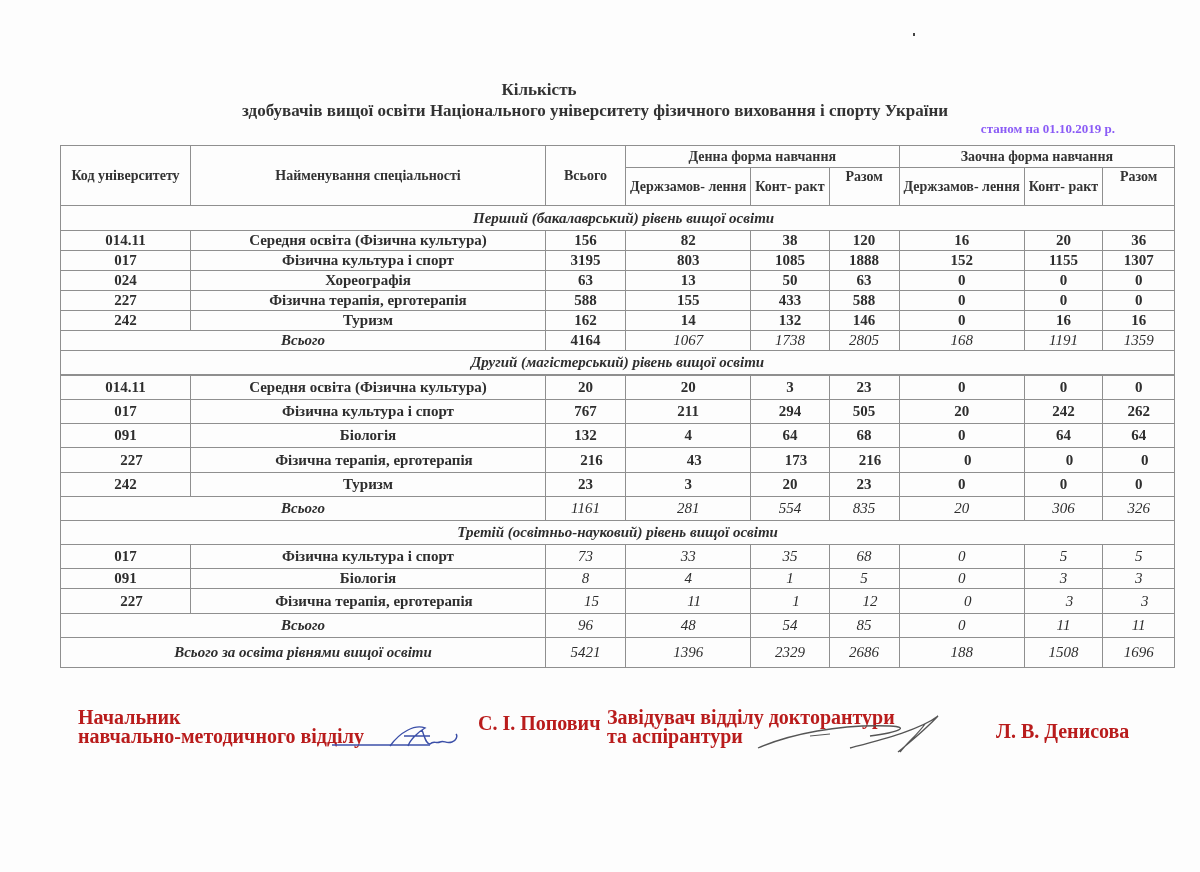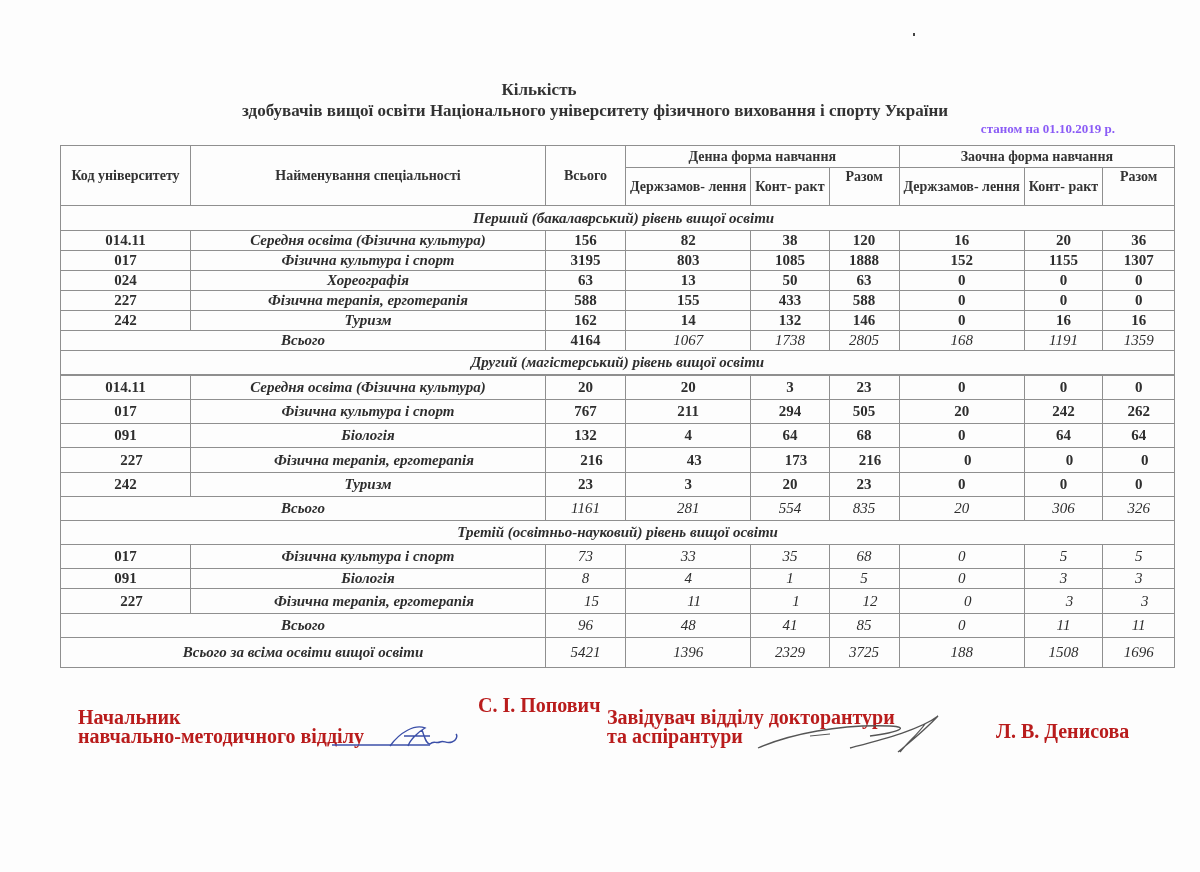--- a/index.html
+++ b/index.html
@@ -14,21 +14,21 @@
   table.main {
     position:absolute; left:60px; top:145px; border-collapse:collapse; table-layout:fixed;
     font-size:15px; font-weight:bold; color:#2e2e2e;
   }
   table.main td, table.main th {
     border:1px solid #8f8f8f; padding:0 4px; text-align:center; vertical-align:middle;
     overflow:hidden; white-space:nowrap; line-height:17px;
   }
   table.main th { font-weight:bold; font-size:14px; color:#333; }
   th.wrap { white-space:normal; line-height:17px; }
-  td.name { text-align:left; padding-left:8px;font-style:italic; }
+  td.name { text-align:left; padding-left:8px; }
   td.section { font-style:italic; text-align:center; font-weight:bold; font-size:15px; padding-left:230px;}
   td.totlabel { text-align:right; font-style:italic; padding-right:6px; }
   .it { font-style:italic; font-weight:normal;margin-top:28px; }
   tr.r20 td { height:19px; }
   tr.r24 td { height:23px; }
   tr.r26 td { height:24px;padding-left:16px; }
   .sig { position:absolute; font-size:20px; font-weight:bold; color:#b91c1c; line-height:19px; }
   .mark { position:absolute; left:913px; top:33px; width:2px; height:3px; background:#444; }
 </style>
 </head>
@@ -242,49 +242,49 @@
       <td class="it">1</td>
       <td class="it">12</td>
       <td class="it">0</td>
       <td class="it">3</td>
       <td class="it">3</td>
     </tr>
     <tr class="r24">
       <td colspan="2" class="totlabel">Всього</td>
       <td class="it">96</td>
       <td class="it">48</td>
-      <td class="it">41</td>
+      <td class="it">54</td>
       <td class="it">85</td>
       <td class="it">0</td>
       <td class="it">11</td>
       <td class="it">11</td>
     </tr>
 
     <tr style="height:30px">
-      <td colspan="2" class="totlabel">Всього за всіма освіти вищої освіти</td>
+      <td colspan="2" class="totlabel">Всього за освіта рівнями вищої освіти</td>
       <td class="it">5421</td>
       <td class="it">1396</td>
       <td class="it">2329</td>
-      <td class="it">3725</td>
+      <td class="it">2686</td>
       <td class="it">188</td>
       <td class="it">1508</td>
       <td class="it">1696</td>
     </tr>
   </tbody>
 </table>
 
 <div class="sig" style="left:78px; top:708px;">
   <div>Начальник</div>
   <div>навчально-методичного  відділу</div>
 </div>
 <svg style="position:absolute; left:330px; top:722px;" width="140" height="30">
   <line x1="2" y1="23" x2="100" y2="23" stroke="#3b4fa8" stroke-width="1.6"></line>
   <path d="M60,24 C70,10 85,2 95,6 C88,10 80,18 78,24 M74,14 L100,14 M92,8 C95,16 96,22 100,22 C104,18 106,22 110,20 C114,18 116,22 122,20 C126,19 128,14 126,12" fill="none" stroke="#3b4fa8" stroke-width="1.4"></path>
 </svg>
-<div class="sig" style="left:478px; top:696px;">С. І. Попович</div>
+<div class="sig" style="left:478px; top:714px;">С. І. Попович</div>
 
 <div class="sig" style="left:607px; top:708px;">
   <div>Завідувач відділу докторантури</div>
   <div>та аспірантури</div>
 </div>
 <svg style="position:absolute; left:750px; top:712px;" width="200" height="45">
   <path d="M8,36 C40,22 90,12 140,14 C160,15 150,20 120,24 M100,36 C130,28 170,18 188,4 C175,18 160,30 148,40 M150,40 C158,30 168,22 175,12" fill="none" stroke="#555" stroke-width="1.3"></path>
   <path d="M60,24 L80,22" stroke="#555" stroke-width="1"></path>
 </svg>
 <div class="sig" style="left:996px; top:722px;">Л. В. Денисова</div>

